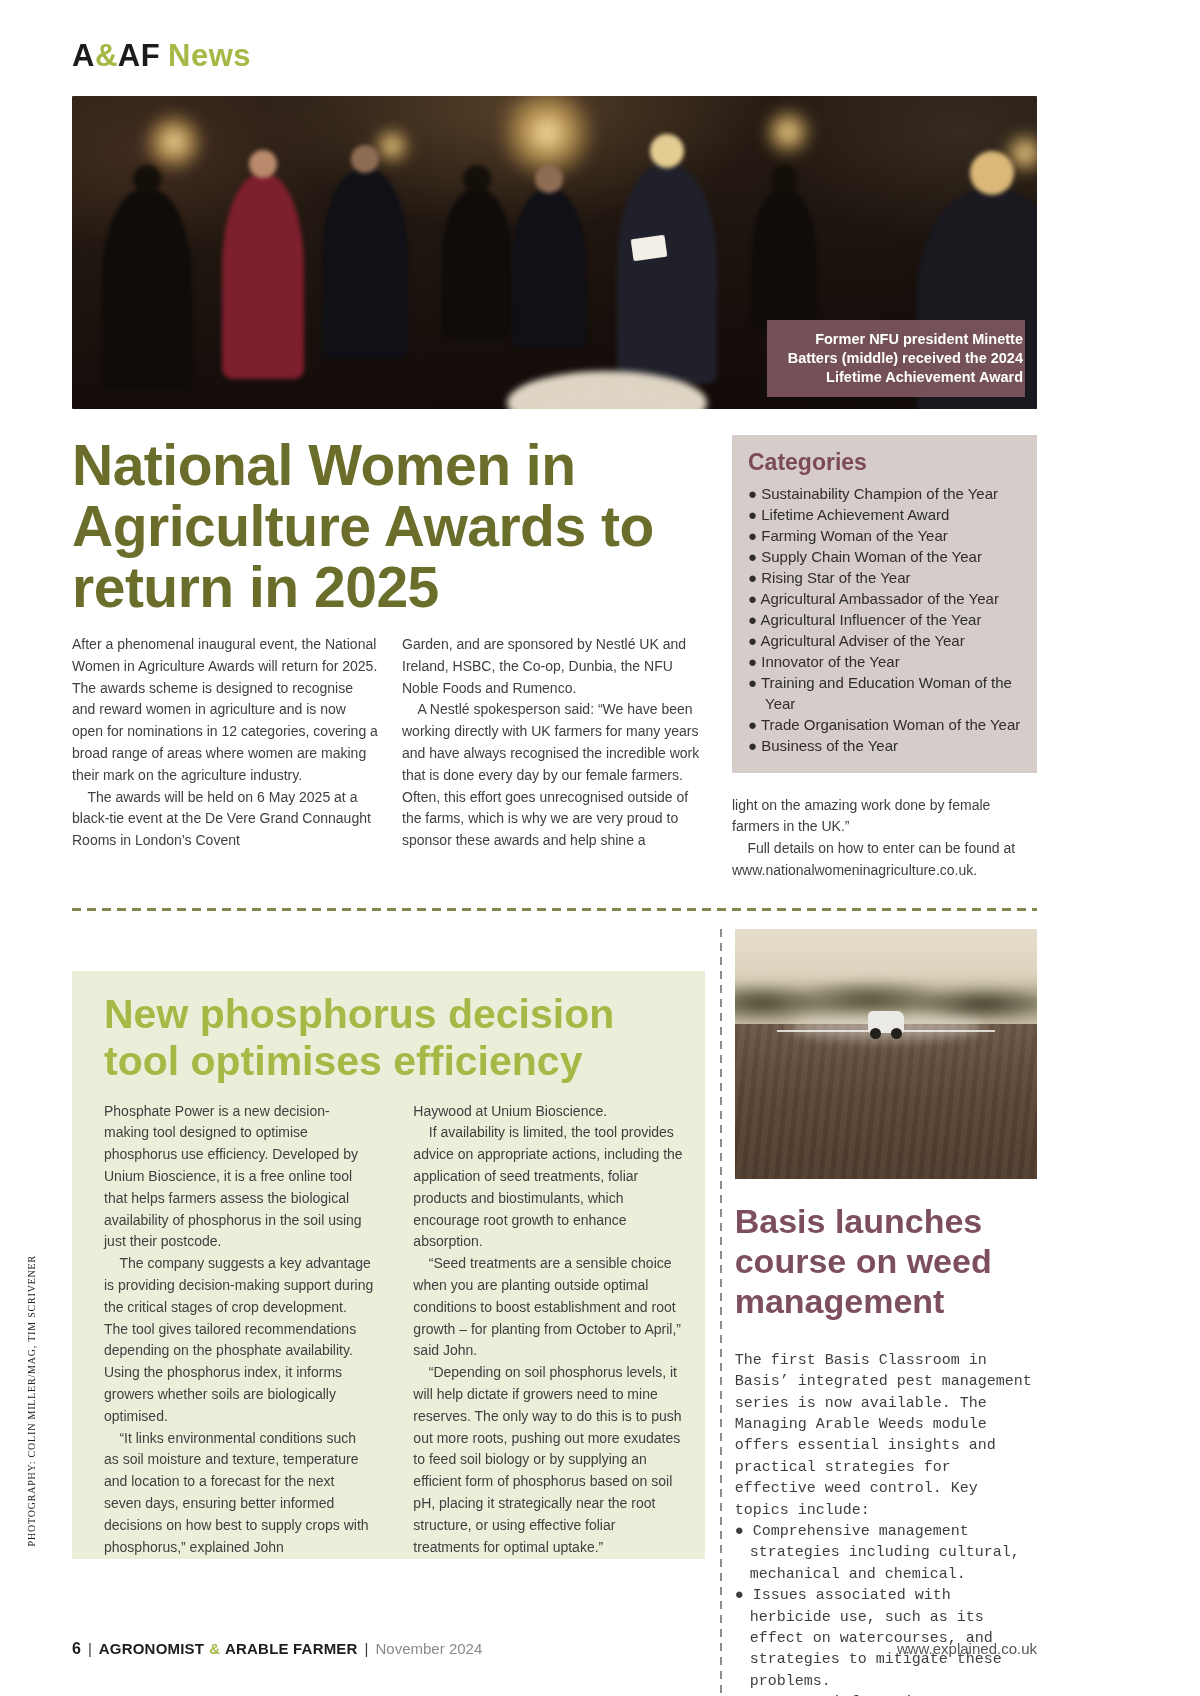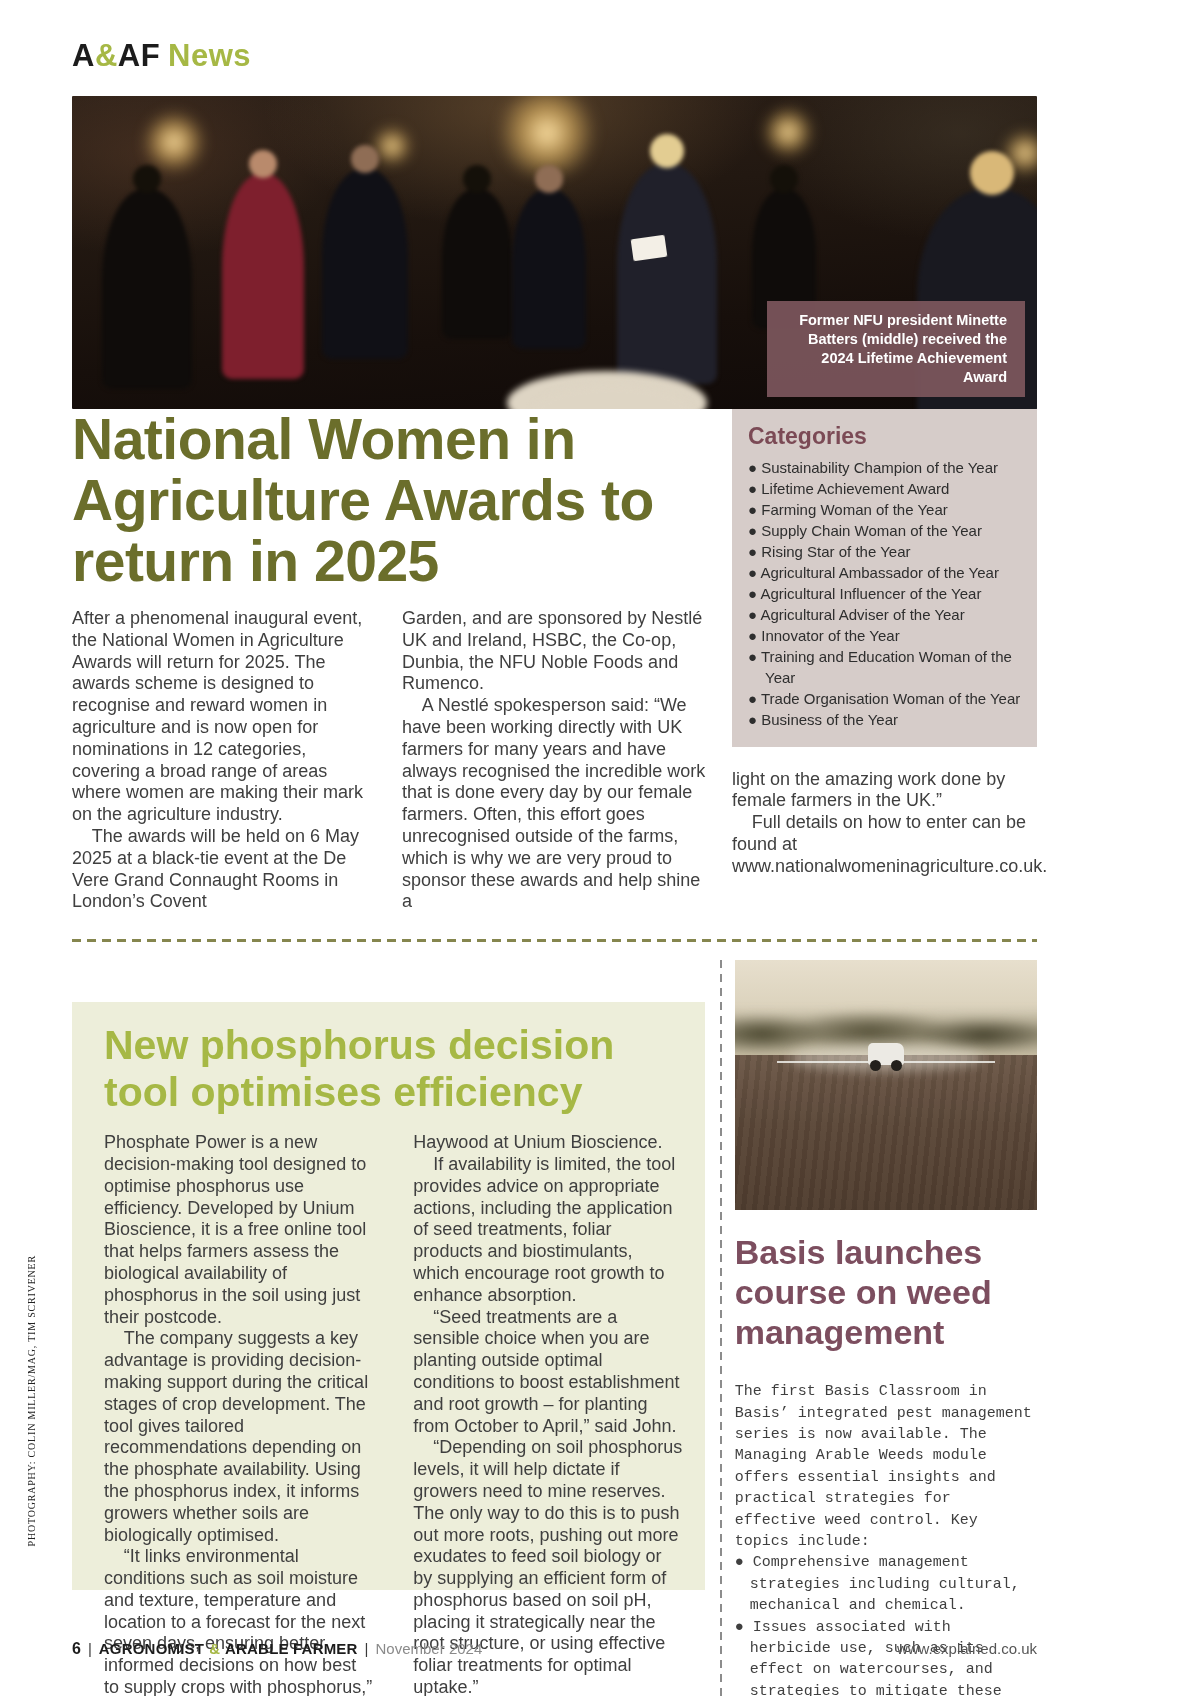--- a/index.html
+++ b/index.html
@@ -20,30 +20,30 @@
       linear-gradient(175deg,#2c2018 0%,#221811 35%,#170f0b 70%,#100a08 100%);}
   .lt{position:absolute;border-radius:50%;filter:blur(7px);background:radial-gradient(circle,#ffe3a6 0%,rgba(255,205,110,.55) 35%,rgba(255,200,100,0) 70%);}
   .fg{position:absolute;border-radius:46% 46% 10px 10px;filter:blur(2px);background:#0f0c0a;}
   .fg::before{content:"";position:absolute;top:-24px;left:50%;transform:translateX(-50%);width:28px;height:28px;border-radius:50%;background:#141009;}
   .fg.red{background:#7e1f2d;} .fg.red::before{background:#b98a6c;}
   .fg.suit{background:#101016;} .fg.suit::before{background:#8f6d55;}
   .fg.center{background:#20202a;} .fg.center::before{width:34px;height:34px;top:-30px;background:#e3cd92;}
   .fg.blonde{background:#191920;} .fg.blonde::before{width:44px;height:44px;top:-38px;background:#d9b878;}
   .award{position:absolute;width:34px;height:22px;background:#f3efe6;border-radius:2px;transform:rotate(-8deg);filter:blur(.5px);}
   .tbl{position:absolute;border-radius:50%;background:#ded5c4;filter:blur(3px);}
-  .caption{position:absolute;right:12px;bottom:12px;width:258px;padding:10px 18px;box-sizing:border-box;
+  .caption{position:absolute;right:12px;bottom:12px;width:258px;padding:10px 2px;box-sizing:border-box;
     background:rgba(125,87,93,.92);color:#ffffff;font-size:14.5px;line-height:19px;font-weight:700;text-align:right;}
 
   
-  .article1{display:flex;}
+  .article1{display:flex;margin-top:26px;}
   .a1-left{width:636px;}
   .headline1{margin:0;max-width:610px;font-size:57px;line-height:61px;font-weight:800;letter-spacing:-.5px;color:#6b6e2b;}
   .cols2{display:flex;gap:24px;margin-top:16px;}
   .cols2 .col{flex:1;}
-  p.body{margin:0;font-size:18px;line-height:21.8px;color:#3f3f3f;}
+  p.body{margin:0;font-size:14px;line-height:21.8px;color:#3f3f3f;}
   p.body.indent{text-indent:1.1em;}
   .a1-right{width:305px;margin-left:24px;}
   .categories-box{background:#d6ccc9;padding:14px 16px 16px 16px;box-sizing:border-box;}
   .categories-box h3{margin:0 0 8px 0;font-size:23px;font-weight:800;color:#7b4a55;}
   .categories-box ul{margin:0;padding:0;list-style:none;}
   .categories-box li{font-size:15px;line-height:20.5px;color:#2e2e2e;padding-left:17px;text-indent:-17px;margin-bottom:.5px;}
   .a1-cont{margin-top:22px;}
 
   
   .dash-h{margin-top:26px;height:3px;

